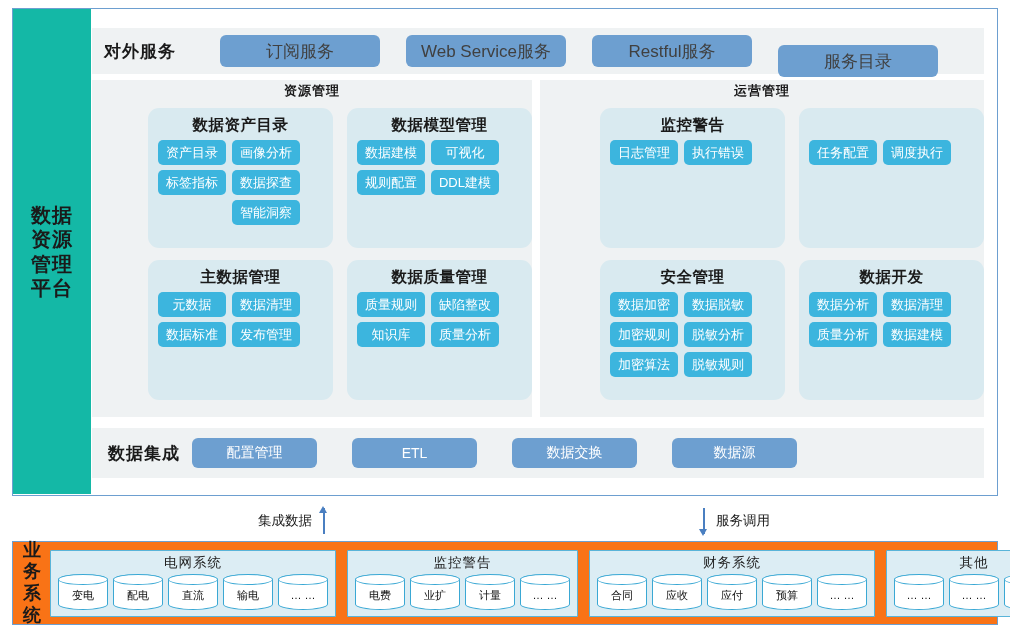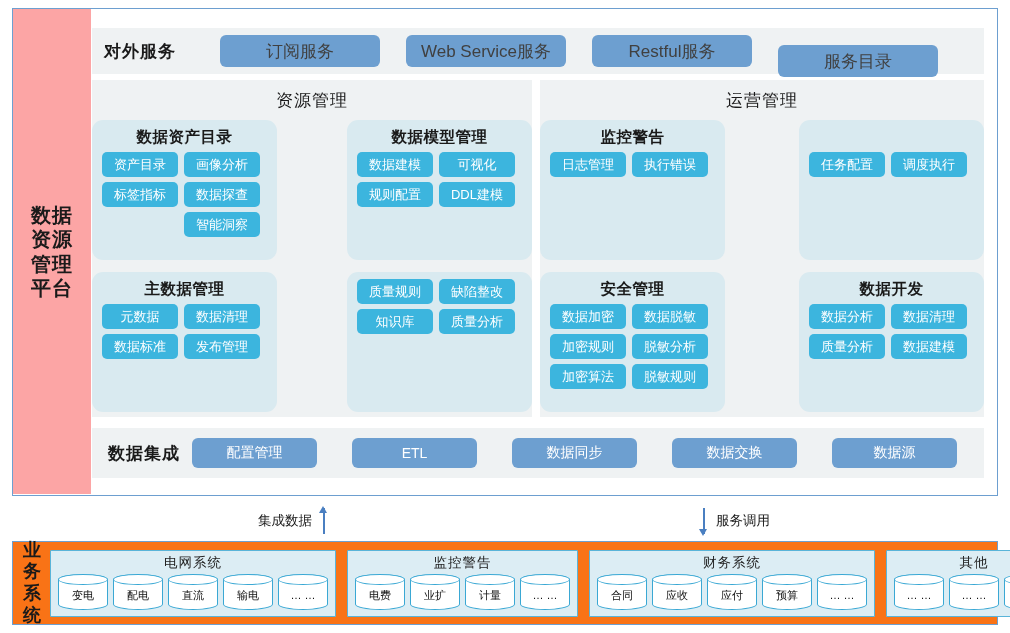--- a/index.html
+++ b/index.html
@@ -11,21 +11,21 @@
   .stage{position:relative;width:1010px;height:633px;}
 
   
   .platform-frame{
     position:absolute;left:12px;top:8px;width:986px;height:488px;
     border:1.5px solid #6d9fd0;background:#ffffff;box-sizing:border-box;
   }
   .platform-label{
     position:absolute;left:13px;top:9px;width:78px;height:485px;
     display:flex;align-items:center;justify-content:center;
-    background:#fca5a5;
+    background:#14b8a6;
   }
   .platform-label span{
     font-size:20px;font-weight:bold;line-height:1.22;
     text-align:center;letter-spacing:1px;width:2.3em;
     word-break:break-all;
   }
 
   
   .svc-band{
     position:absolute;left:92px;top:28px;width:892px;height:46px;
@@ -46,25 +46,25 @@
   .svc-btn.w4{width:160px;margin-right:0;margin-top:20px;}
 
   
   .zone{
     position:absolute;top:80px;height:337px;background:#eff2f3;
     box-sizing:border-box;
   }
   .zone-left{left:92px;width:440px;}
   .zone-right{left:540px;width:444px;}
   .zone-title{
-    text-align:center;font-size:17px;font-weight:normal;
-    padding-top:9px;letter-spacing:1px;
+    text-align:center;font-size:13px;font-weight:bold;
+    padding-top:2px;letter-spacing:1px;
   }
   .zone-body{
-    display:flex;flex-wrap:wrap;justify-content:space-between;
+    display:flex;flex-wrap:wrap;justify-content:flex-end;
     gap:0 14px;padding:8px 0 0 0;
   }
 
   
   .sub{
     background:#d9eaf0;border-radius:11px;box-sizing:border-box;
     margin-bottom:12px;padding:7px 0 8px 0;
   }
   .sub-left{width:185px;height:140px;}
   .sub-right{width:185px;height:140px;}
@@ -75,21 +75,21 @@
   .sub-title.blank{visibility:hidden;}
   .chips{
     display:flex;flex-wrap:wrap;gap:5px 6px;
     padding:0 10px;align-content:flex-start;border-radius:20px;
   }
   .chip{
     height:25px;border-radius:5px;background:#3cb5de;color:#ffffff;
     font-size:13px;display:flex;align-items:center;justify-content:center;
     box-sizing:border-box;white-space:nowrap;
   }
-  .chip.c{width:76px;}
+  .chip.c{width:68px;}
 
   
   .colwrap{display:flex;gap:6px;padding:0 10px;}
   .col{display:flex;flex-direction:column;gap:5px;}
 
   
   .int-band{
     position:absolute;left:92px;top:428px;width:892px;height:50px;
     background:#eff2f3;display:flex;align-items:center;box-sizing:border-box;
   }
@@ -214,20 +214,21 @@
         <div class="sub-title">主数据管理</div>
         <div class="chips">
           <div class="chip c">元数据</div>
           <div class="chip c">数据清理</div>
           <div class="chip c">数据标准</div>
           <div class="chip c">发布管理</div>
         </div>
       </div>
 
       <div class="sub sub-right">
+        <div class="sub-title">数据质量管理</div>
         <div class="chips">
           <div class="chip c">质量规则</div>
           <div class="chip c">缺陷整改</div>
           <div class="chip c">知识库</div>
           <div class="chip c">质量分析</div>
         </div>
       </div>
 
     </div>
   </div>
@@ -274,21 +275,20 @@
         </div>
       </div>
 
     </div>
   </div>
 
   <div class="int-band">
     <div class="band-title">数据集成</div>
     <div class="int-btn">配置管理</div>
     <div class="int-btn">ETL</div>
-    <div class="int-btn">数据同步</div>
     <div class="int-btn">数据交换</div>
     <div class="int-btn">数据源</div>
   </div>
 
   <div class="arrow-row">
     <div class="arrow-item arrow-left">
       <div class="arrow-text">集成数据</div>
       <div class="arrow-glyph">
         <div class="shaft"></div>
           <div class="head-up"></div>

